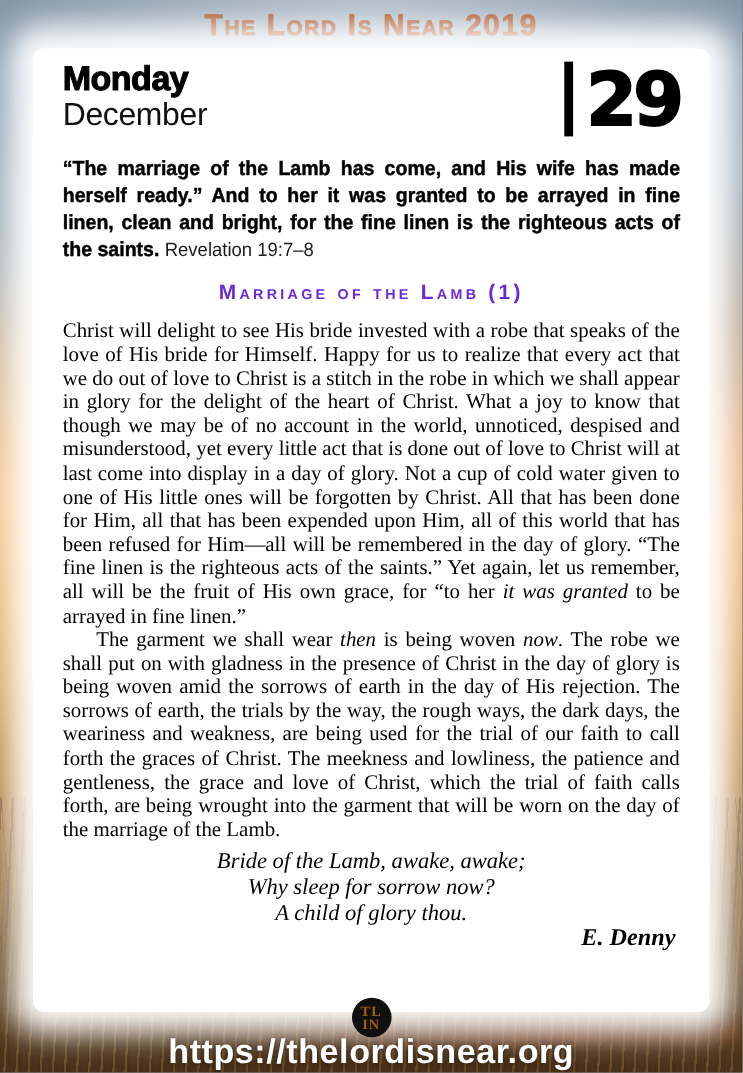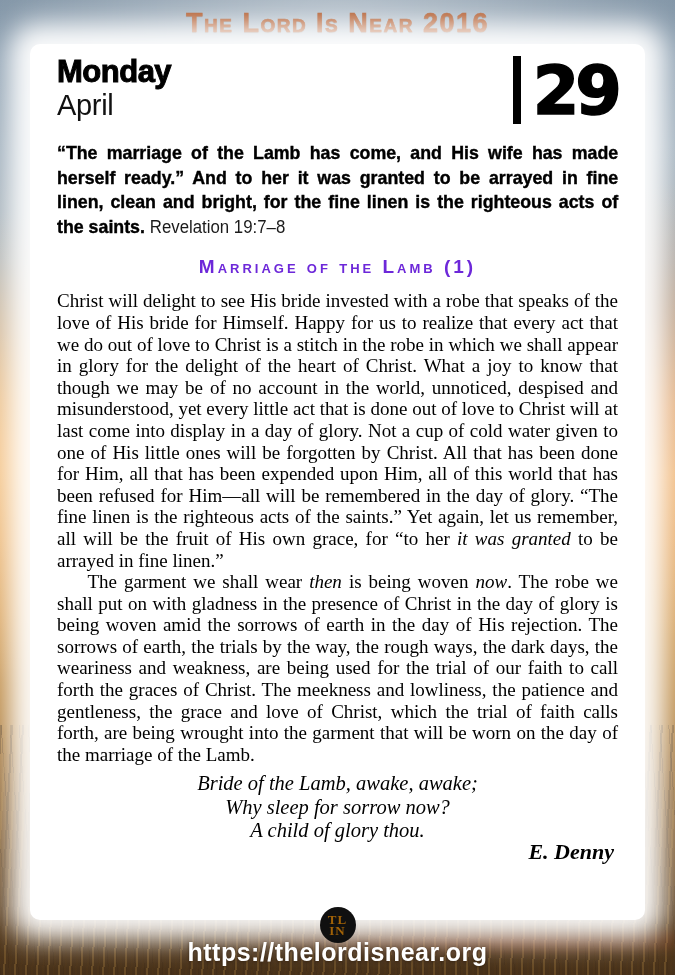--- a/index.html
+++ b/index.html
@@ -100,43 +100,43 @@
   
   .logo{
     position:absolute;left:50%;top:907px;transform:translateX(-50%);
     width:36px;height:36px;border-radius:50%;background:var(--logo-bg,#101010);
     display:flex;flex-direction:column;align-items:center;justify-content:center;
     z-index:5;color:#a16207;font-family:"Liberation Serif",serif;
     font-size:13px;line-height:.85;letter-spacing:1px;font-weight:700;
   }
   .site-url{
     position:absolute;left:0;right:0;top:938px;text-align:center;z-index:6;
-    font-family:"Liberation Sans",sans-serif;font-weight:700;font-size:25px;
+    font-family:"Liberation Sans",sans-serif;font-weight:700;font-size:31px;
     color:var(--url-color,#fff);letter-spacing:.5px;
     text-shadow:0 1px 3px rgba(40,24,8,.6),0 0 10px rgba(40,24,8,.3);
   }
 </style>
 </head>
 <body>
 
 <div id="page">
 
   <div class="bg-sky"></div>
   <div class="bg-glow"></div>
   <div class="bg-wheat"></div>
   <div class="bg-path"></div>
 
-  <div class="masthead">The Lord Is Near 2016</div>
+  <div class="masthead">The Lord Is Near 2019</div>
 
   <div class="card">
 
     <div class="date-row">
       <div>
         <div class="day">Monday</div>
-        <div class="month">April</div>
+        <div class="month">December</div>
       </div>
       <div class="date-right">
         <div class="date-bar"></div>
         <div class="date-num">29</div>
       </div>
     </div>
 
     <div class="quote-wrap">
       <span class="quote"><span>“The marriage of the Lamb has come, and His wife has made herself ready.” And to her it was granted to be arrayed in fine linen, clean and bright, for the fine linen is the righteous acts of the saints.</span><span class="ref">Revelation 19:7–8</span></span>
     </div>

